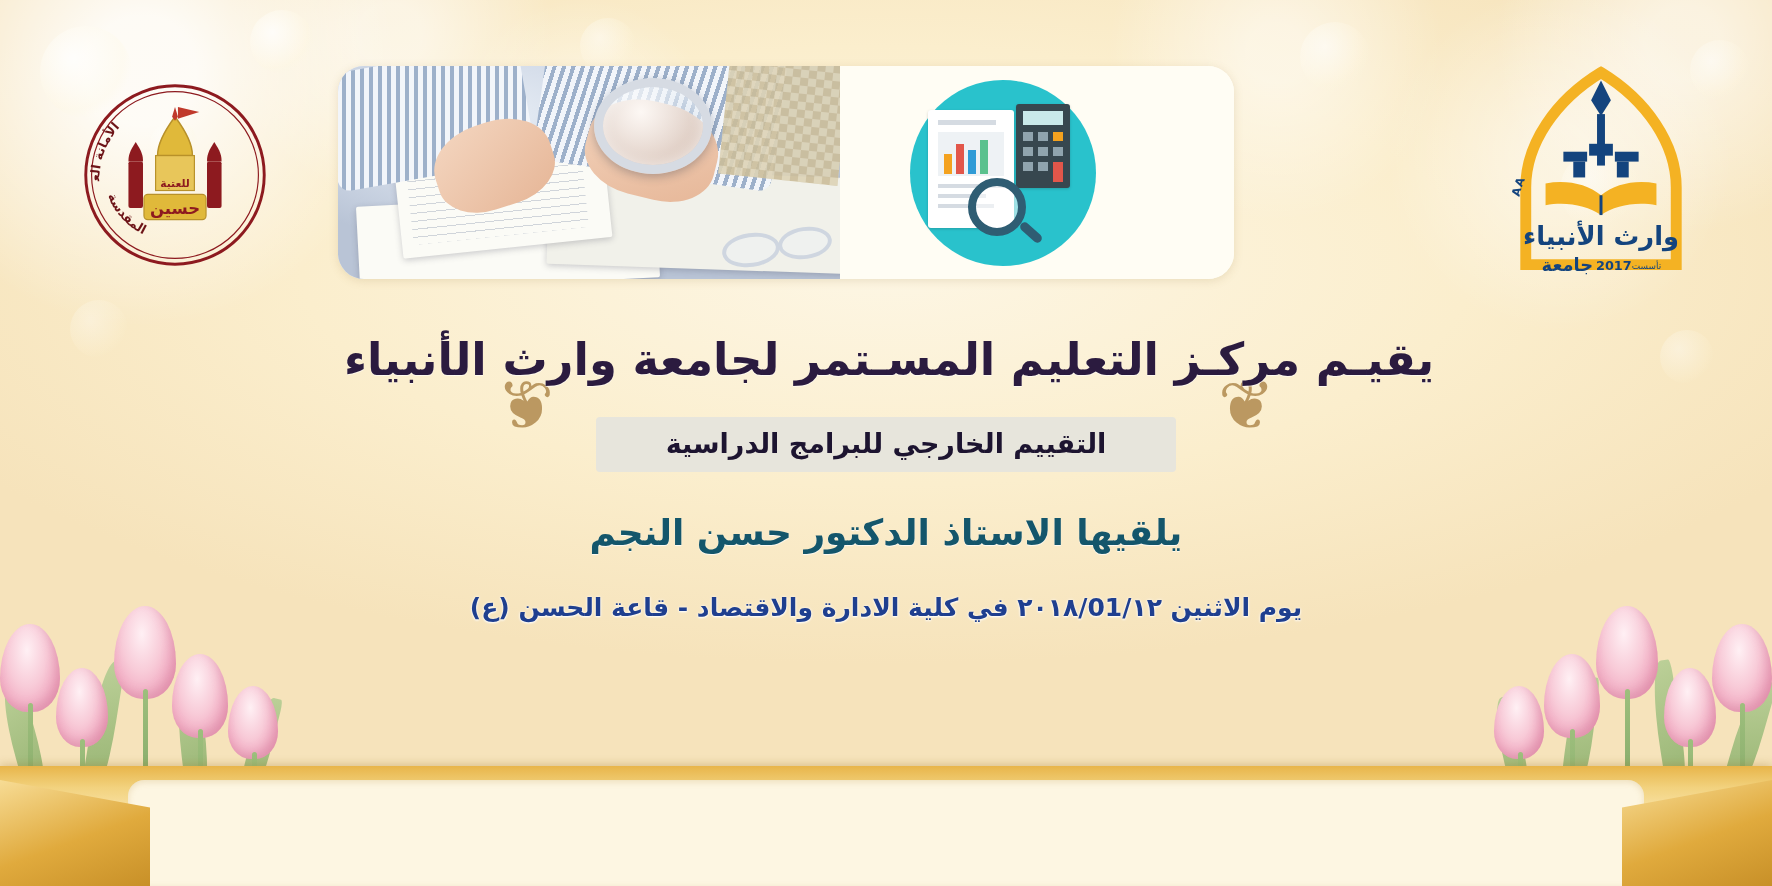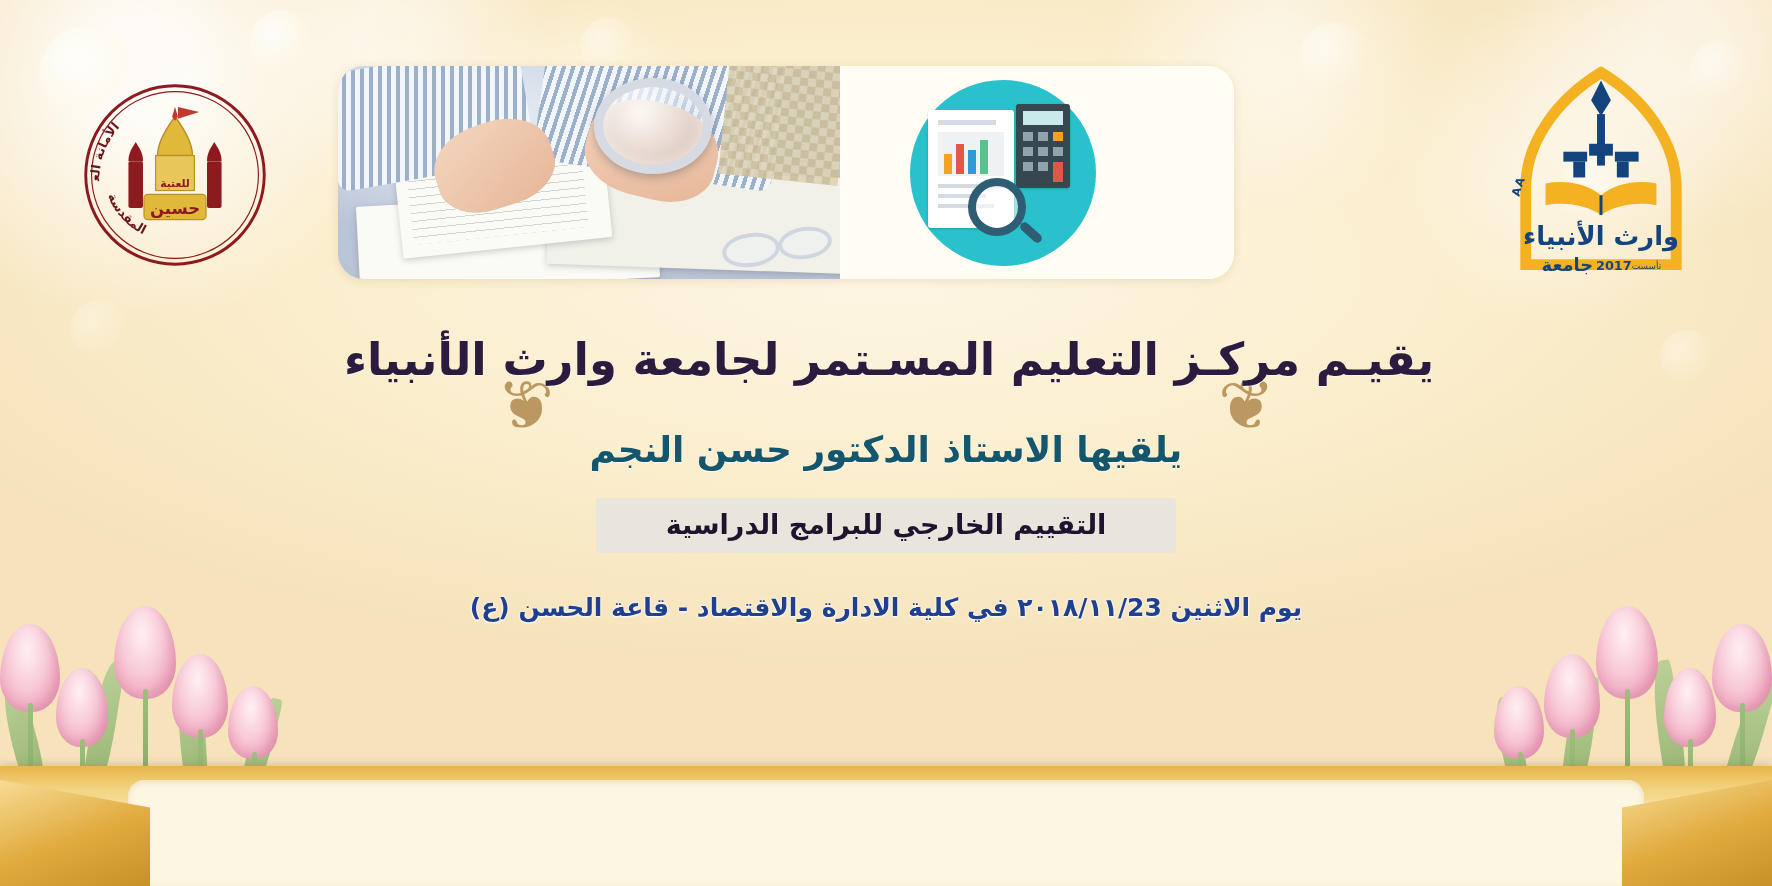--- a/index.html
+++ b/index.html
@@ -337,25 +337,25 @@
             background:repeating-conic-gradient(#cbbd9a 0 25%, #ddd3b6 0 50%) 0 0/16px 16px;transform:rotate(6deg);opacity:.9;"></div>
     </div>
   </div>
 
   <div class="ornament" id="ornament-right">❦</div>
   <div class="ornament" id="ornament-left">❦</div>
 
   <div id="content">
     <div class="headline" id="headline-line1">يقيـم مركـز التعليم المسـتمر لجامعة وارث الأنبياء</div>
 
+    <div id="title-box">التقييم الخارجي للبرامج الدراسية</div>
+
     <div id="speaker">يلقيها الاستاذ الدكتور حسن النجم</div>
 
-    <div id="title-box">التقييم الخارجي للبرامج الدراسية</div>
-
-    <div id="venue">يوم الاثنين  ٢٠١٨/١١/23  في كلية الادارة والاقتصاد - قاعة الحسن (ع)</div>
+    <div id="venue">يوم الاثنين  ٢٠١٨/01/١٢  في كلية الادارة والاقتصاد - قاعة الحسن (ع)</div>
   </div>
 
   <div class="tulip-field" id="tulips-left">
     <div class="leaf" style="left:18px;  top:150px; width:26px; height:130px; transform:rotate(-16deg);"></div>
     <div class="leaf" style="left:96px;  top:132px; width:24px; height:148px; transform:rotate(9deg);"></div>
     <div class="leaf" style="left:186px; top:148px; width:26px; height:132px; transform:rotate(-7deg);"></div>
     <div class="leaf" style="left:254px; top:168px; width:22px; height:112px; transform:rotate(14deg);"></div>
 
     <div class="tulip" style="left:6px;   top:96px;  width:60px; height:152px;">
         <div class="bloom"></div>

